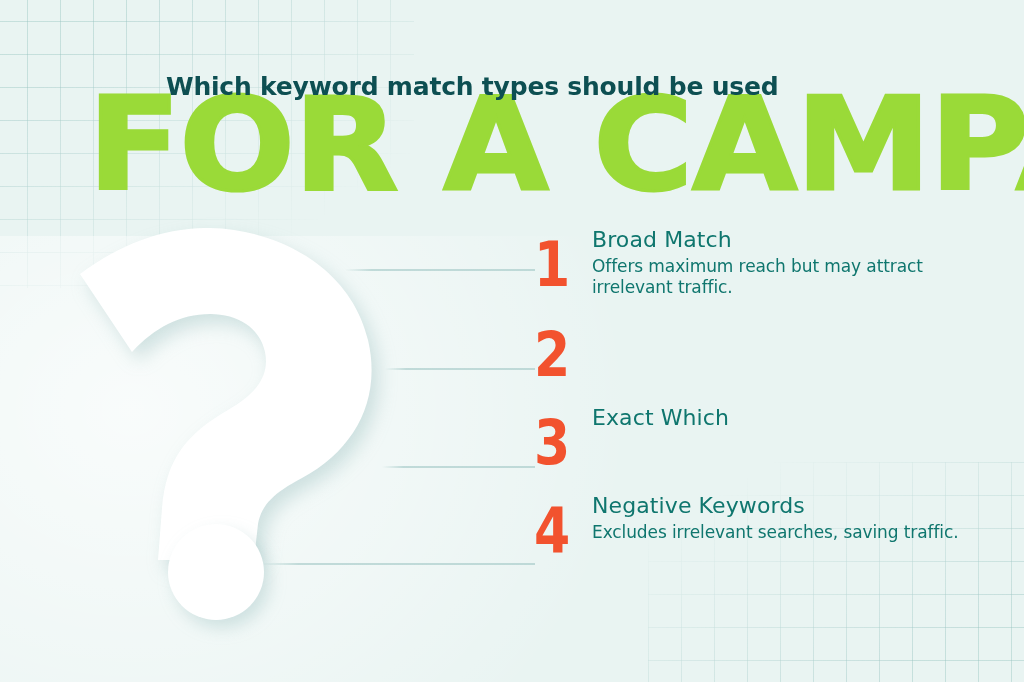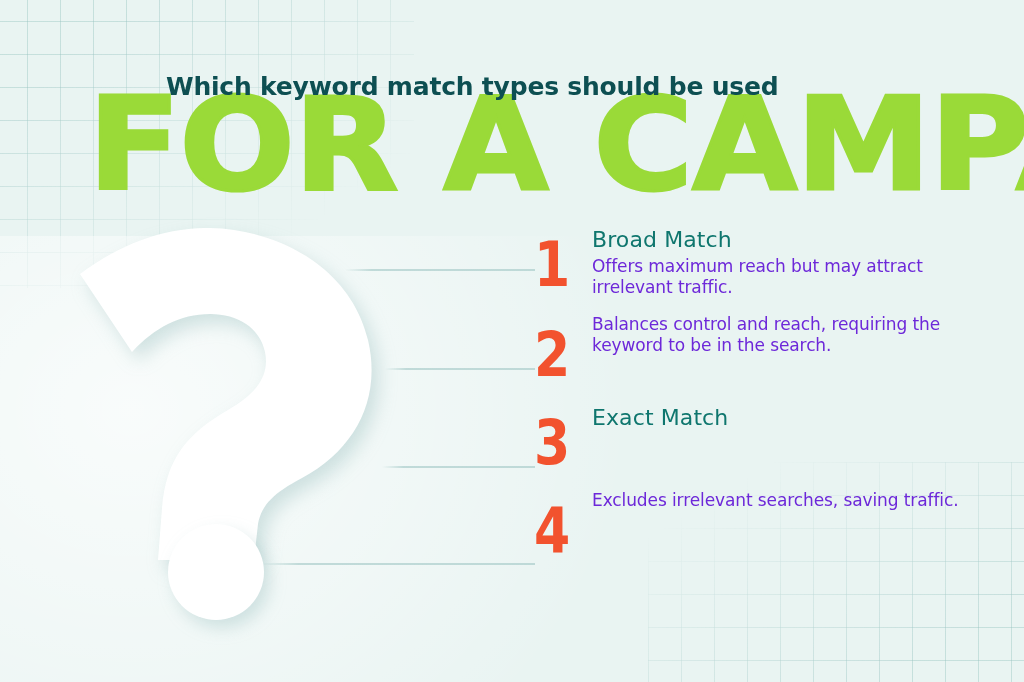--- a/index.html
+++ b/index.html
@@ -158,21 +158,21 @@
     line-height: 31px;
     color: #0f766e;
     letter-spacing: 0.1px;
     margin-bottom: 1px;
   }
   .item-desc {
     font-family: "DejaVu Sans", sans-serif;
     font-weight: 400;
     font-size: 17px;
     line-height: 21px;
-    color: #6d28d9;
+    color: #0f766e;
     letter-spacing: -0.1px;
     max-width: 380px;
   }
 </style>
 </head>
 <body>
 
 <div id="infographic">
 
   <div class="grid grid-topleft"></div>
@@ -206,33 +206,33 @@
       <div class="item-num">1</div>
       <div class="item-body">
         <div class="item-title">Broad Match</div>
         <div class="item-desc">Offers maximum reach but may attract irrelevant traffic.</div>
       </div>
     </div>
 
     <div class="item">
       <div class="item-num">2</div>
       <div class="item-body">
-        <div class="item-desc">Balances control and reach, requiring the keyword to be in the search.</div>
       </div>
     </div>
 
     <div class="item">
       <div class="item-num">3</div>
       <div class="item-body">
-        <div class="item-title">Exact Match</div>
+        <div class="item-title">Exact Which</div>
       </div>
     </div>
 
     <div class="item">
       <div class="item-num">4</div>
       <div class="item-body">
+        <div class="item-title">Negative Keywords</div>
         <div class="item-desc">Excludes irrelevant searches, saving traffic.</div>
       </div>
     </div>
 
   </div>
 
 </div>
 
 </body></html>

